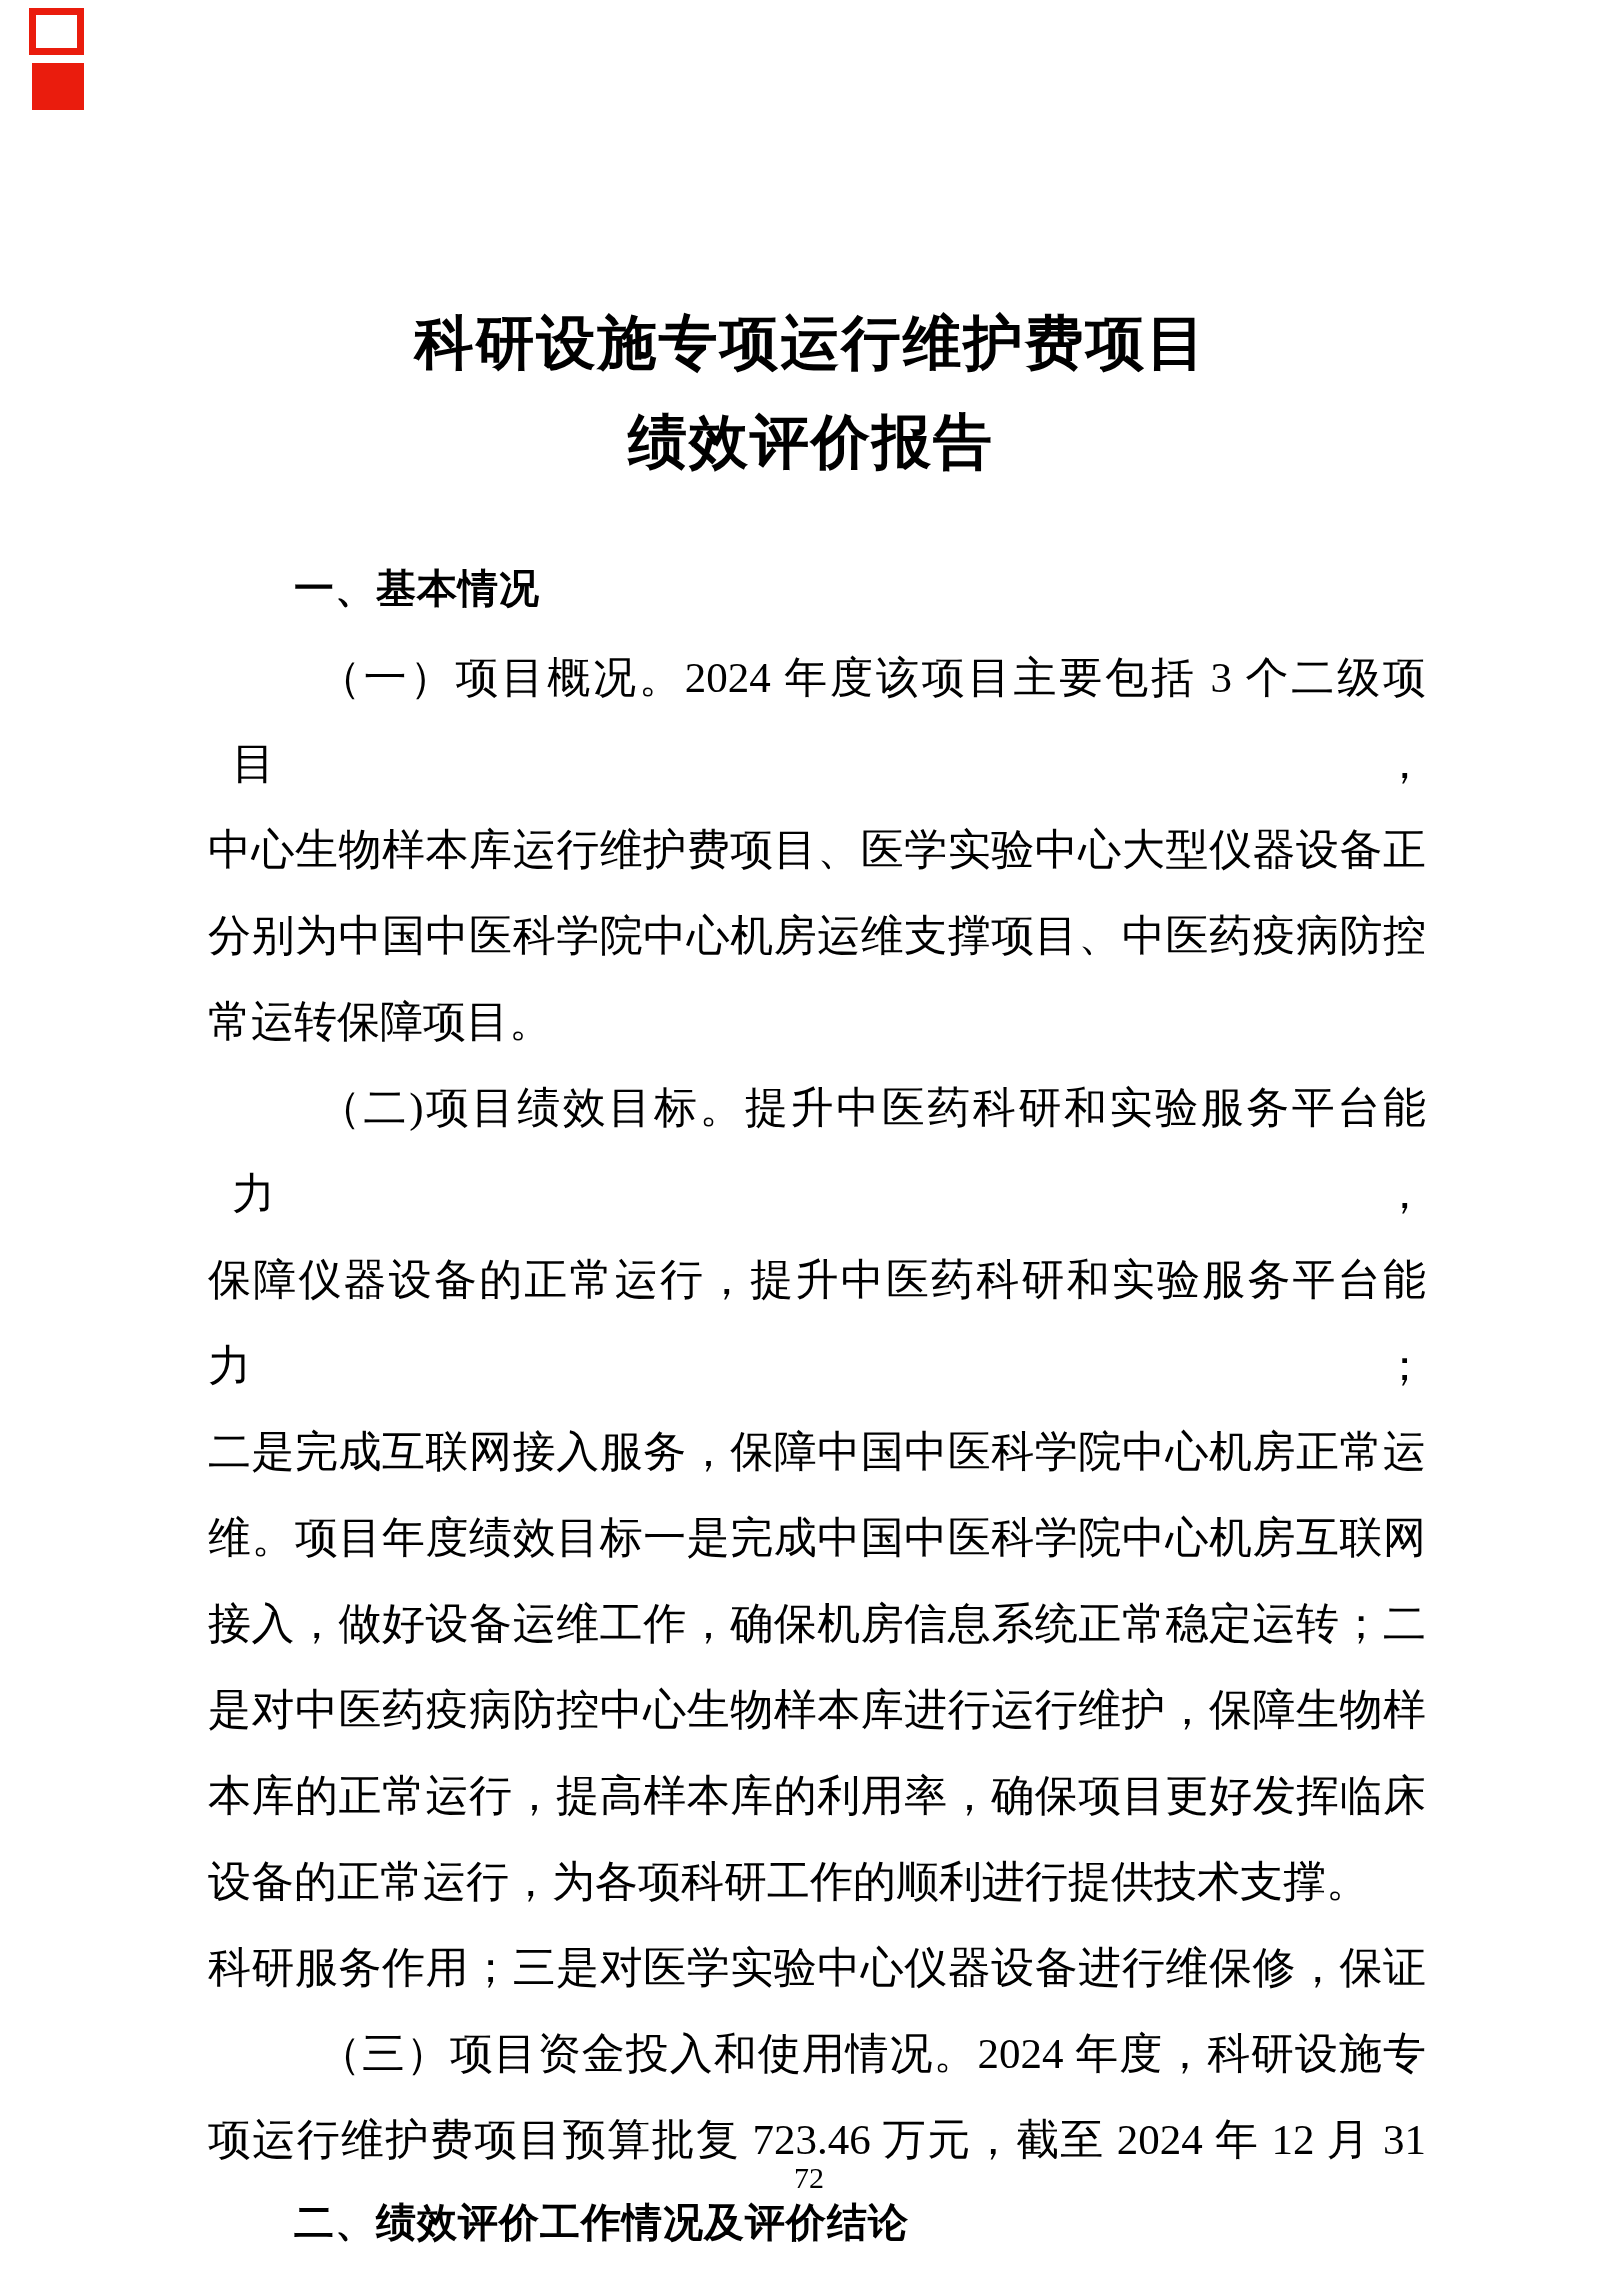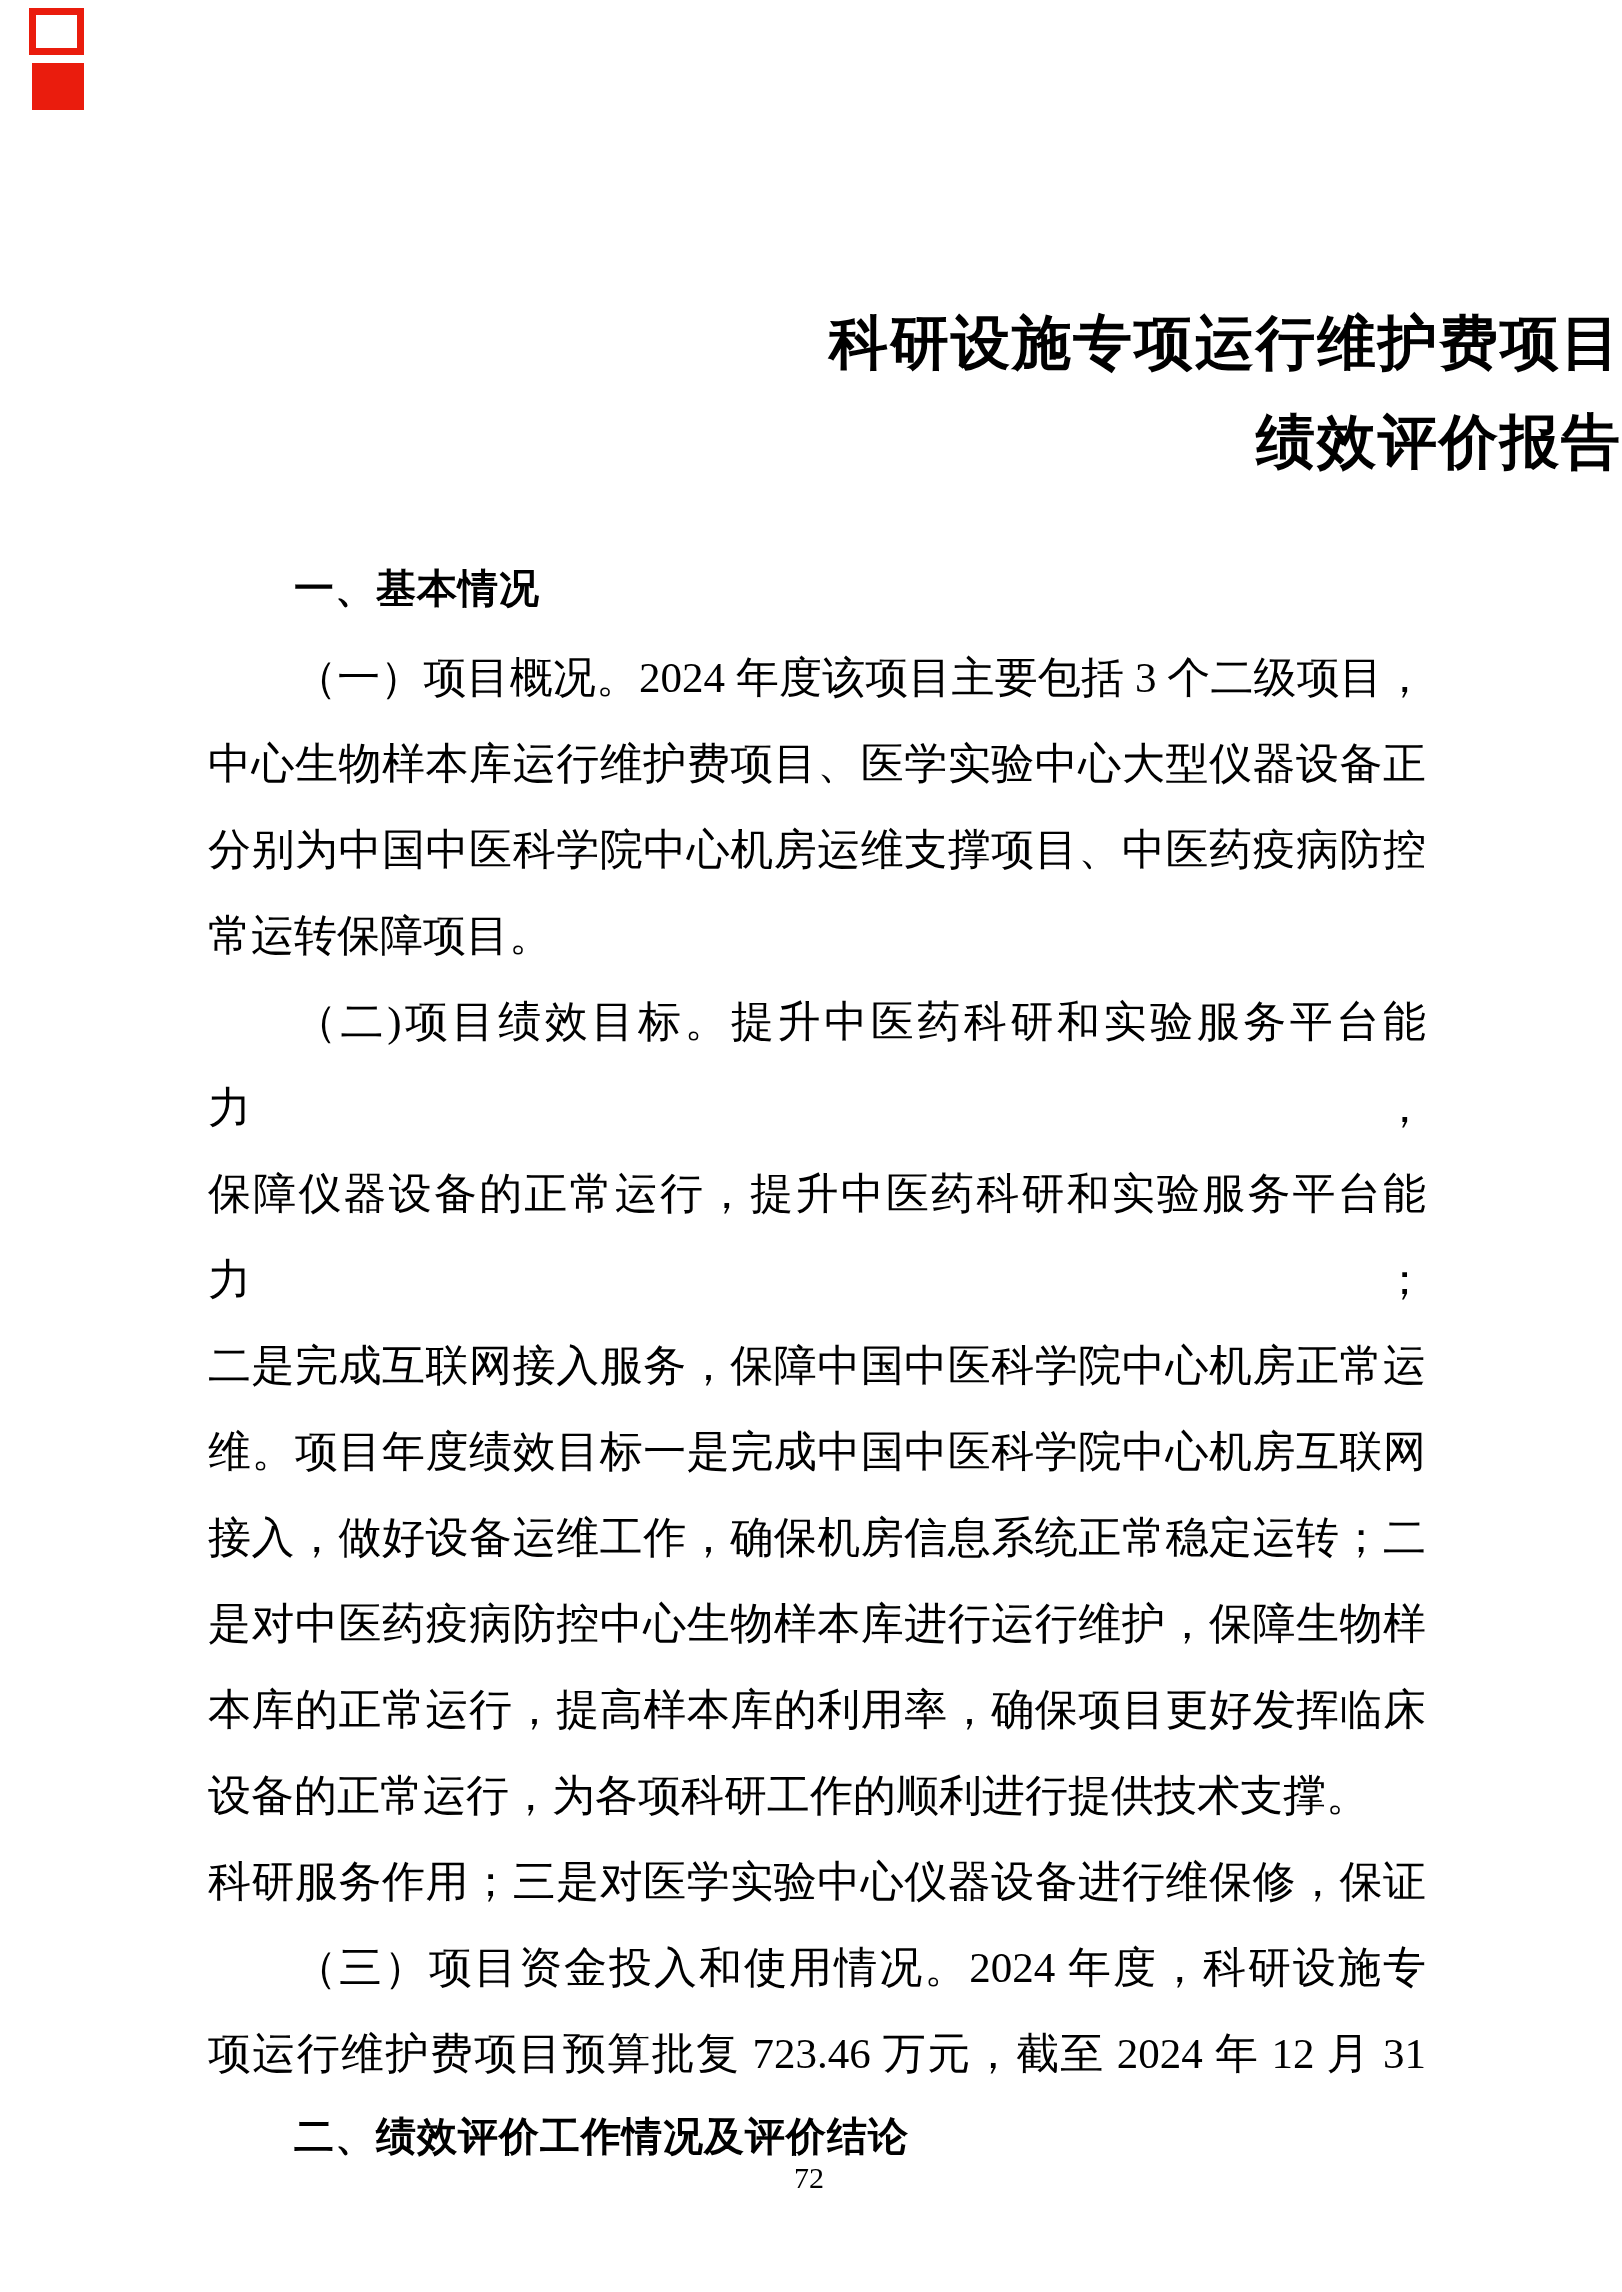--- a/index.html
+++ b/index.html
@@ -31,21 +31,21 @@
     left: 32px;
     top: 63px;
     width: 52px;
     height: 47px;
     background: #ea1c0d;
   }
 
   
   .title-block {
     padding-top: 294px;
-    text-align: right;
+    text-align: center;
   }
   .title-line {
     font-family: "Liberation Serif", "DejaVu Serif", serif;
     font-weight: bold;
     font-size: 59px;
     line-height: 99px;
     letter-spacing: 2px;
     white-space: nowrap;
   }
 
@@ -67,20 +67,21 @@
   }
   .line {
     font-size: 43px;
     line-height: 86px;
     text-align: justify;
     text-align-last: justify;
     -moz-text-align-last: justify;
   }
   .line.indent {
     text-indent: 86px; 
+    margin-left: 24px;
   }
   .line.last {
     text-align-last: left;
     -moz-text-align-last: left;
   }
 
   
   .page-number {
     position: absolute;
     left: 0;

